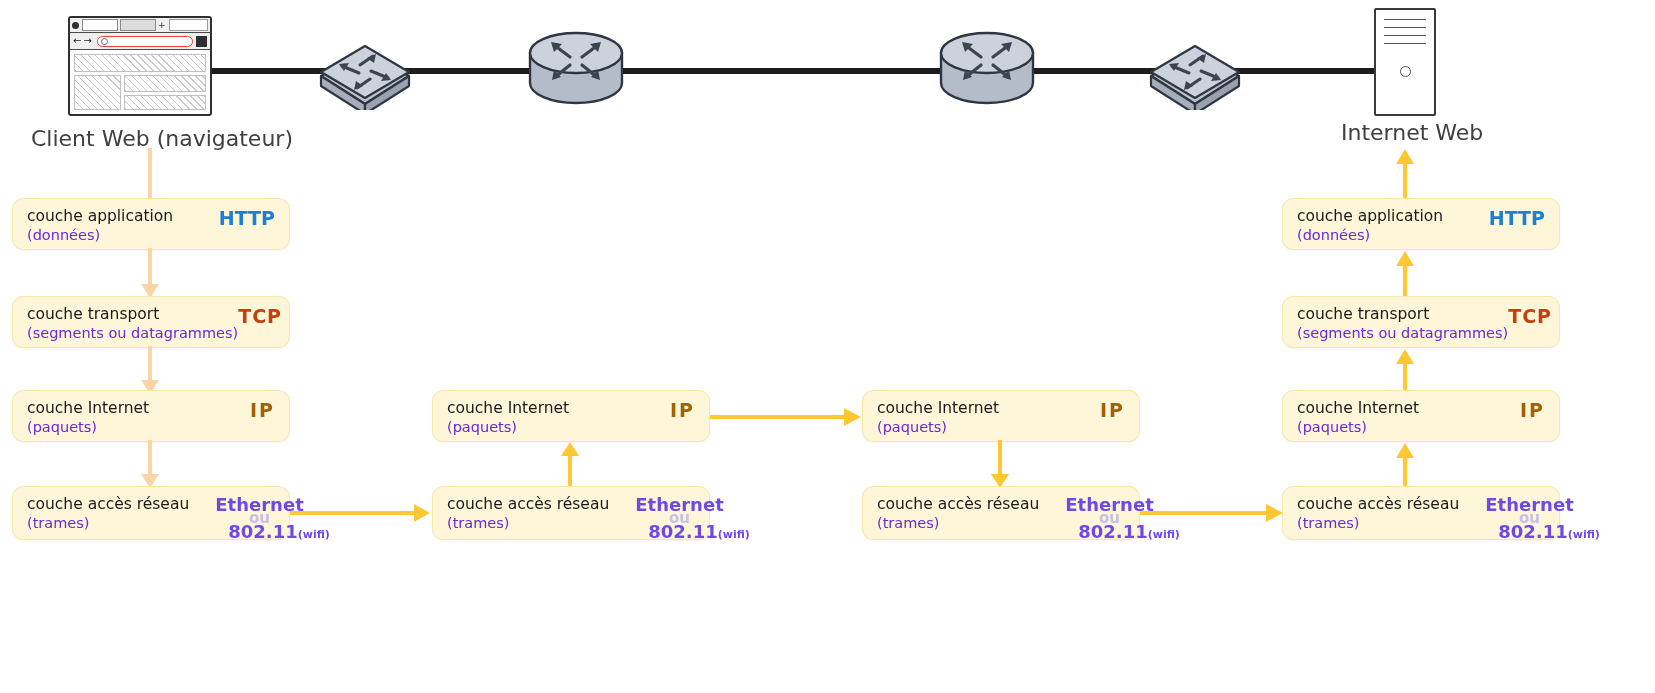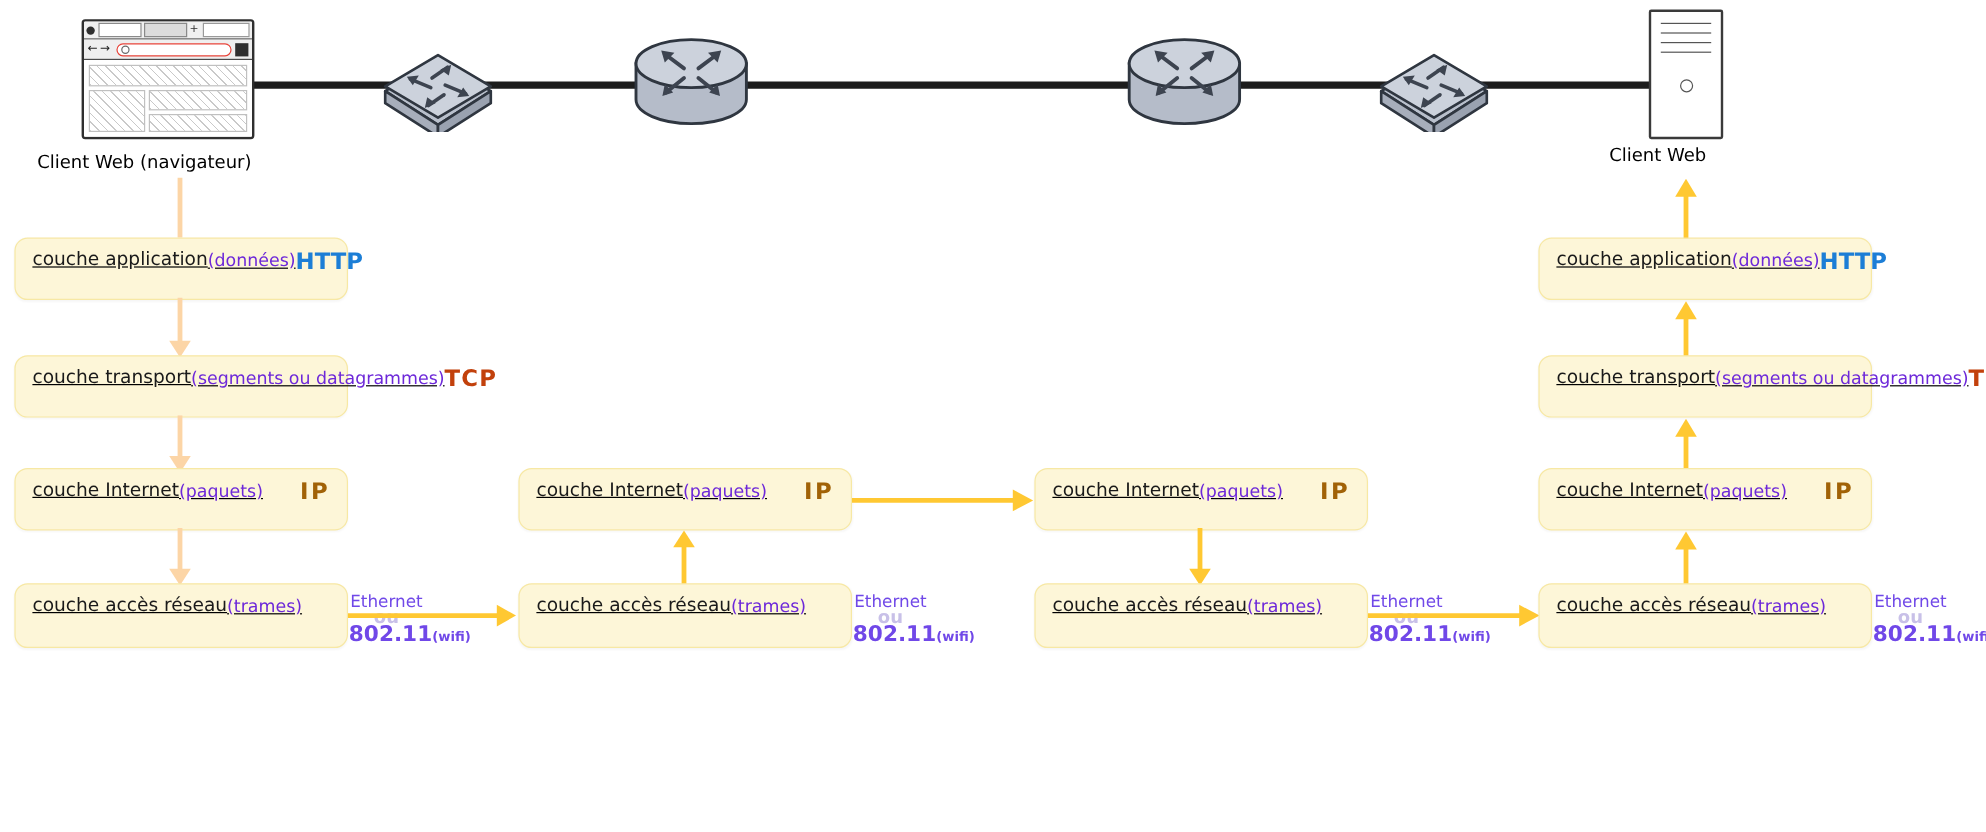--- a/index.html
+++ b/index.html
@@ -133,40 +133,40 @@
   }
   .sv-led {
     width: 9px; height: 9px; border-radius: 50%;
     border: 1.4px solid #555555;
     margin: 22px auto 0 auto;
   }
 
   
   .caption {
     position: absolute;
-    color: #000000;
+    color: #404040;
     font-family: "DejaVu Sans", sans-serif;
-    font-size: 15px;
+    font-size: 22px;
     white-space: nowrap;
   }
 
   
   .layer {
     position: absolute;
     background: #fdf6d8;
     border: 1.6px solid #f7e8a4;
     border-radius: 11px;
     box-sizing: border-box;
     padding: 9px 14px 7px 14px;
     display: flex;
     align-items: flex-start;
     justify-content: space-between;
     box-shadow: 0 1px 2px rgba(0,0,0,0.04);
   }
-  .layer-texts { display: flex; flex-direction: row; line-height: 1.12; text-decoration: underline; }
+  .layer-texts { display: flex; flex-direction: column; line-height: 1.12; }
   .layer-name {
     color: #1a1a1a;
     font-size: 15.5px;
     white-space: nowrap;
   }
   .layer-unit {
     color: #6d28d9;
     font-size: 14.5px;
     white-space: nowrap;
     margin-top: 2px;
@@ -181,21 +181,21 @@
   .proto-http { color: #1c7ed6; }
   .proto-tcp  { color: #c2410c; letter-spacing: 1px; }
   .proto-ip   { color: #a16207; letter-spacing: 2px; }
   .proto-net  {
     display: flex;
     flex-direction: column;
     align-items: center;
     color: #7048e8;
     line-height: 0.95;
   }
-  .proto-net .p-eth { font-size: 14px; font-weight: 400; }
+  .proto-net .p-eth { font-size: 18px; font-weight: 700; }
   .proto-net .p-ou  { font-size: 15px; color: #c8c0e8; font-weight: 700; margin: -2px 0; }
   .proto-net .p-dot11 { font-size: 18px; font-weight: 700; white-space: nowrap; margin-left: 39px; }
   .proto-net .p-wifi { font-size: 11px; font-weight: 700; }
 
   
   .arrow { position: absolute; }
 
   
   .footer-title {
     position: absolute;
@@ -326,21 +326,21 @@
   </div>
 
   <div class="device server" style="left:1374px; top:8px;">
     <div class="sv-slot"></div>
     <div class="sv-slot"></div>
     <div class="sv-slot"></div>
     <div class="sv-slot"></div>
     <div class="sv-led"></div>
   </div>
 
-  <div class="caption" style="left:1341px; top:120px;">Client Web</div>
+  <div class="caption" style="left:1341px; top:120px;">Internet Web</div>
 
   <svg class="arrow" style="left:135px; top:148px;" width="30" height="52">
     <line x1="15" y1="0" x2="15" y2="50" stroke="#fcd5a6" stroke-width="4"></line>
   </svg>
 
   <div class="layer" style="left:12px; top:198px; width:278px; height:52px;">
     <div class="layer-texts">
       <span class="layer-name">couche application</span>
       <span class="layer-unit">(données)</span>
     </div>

